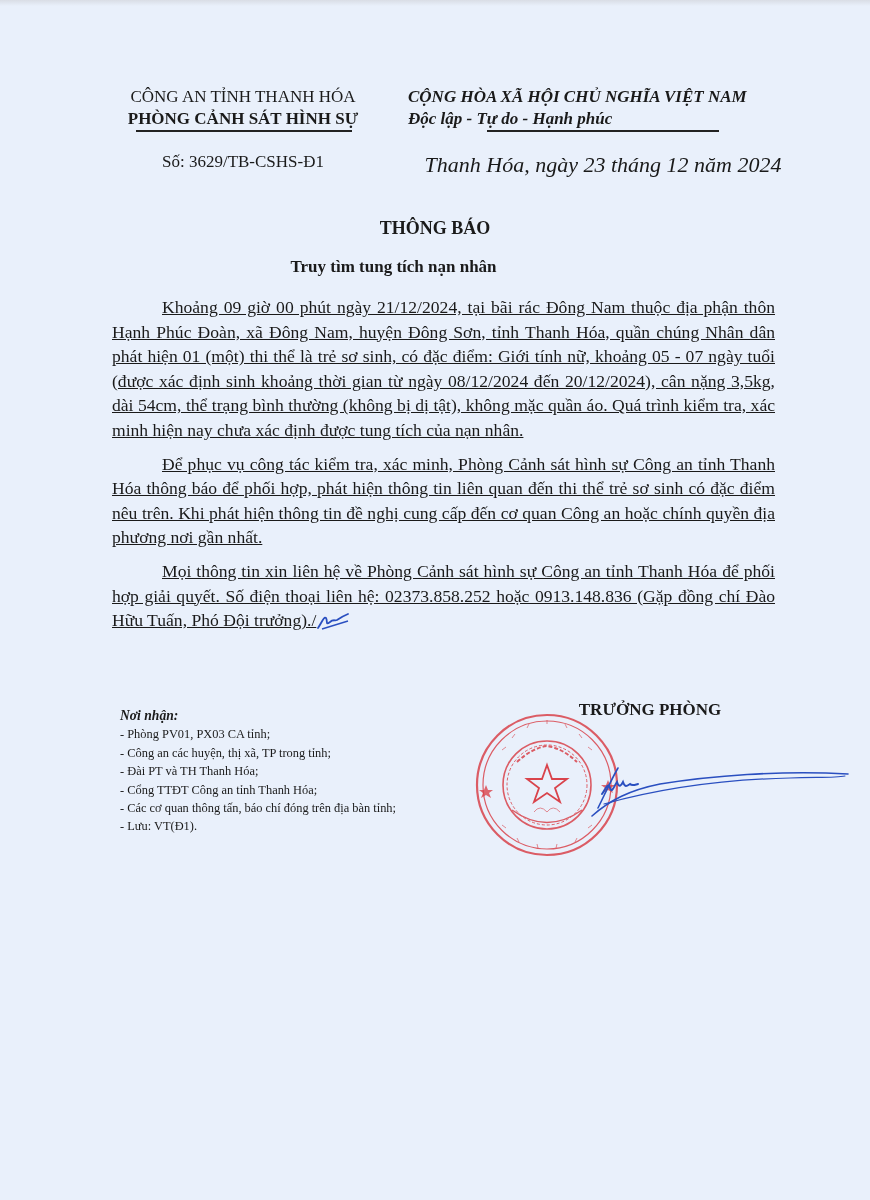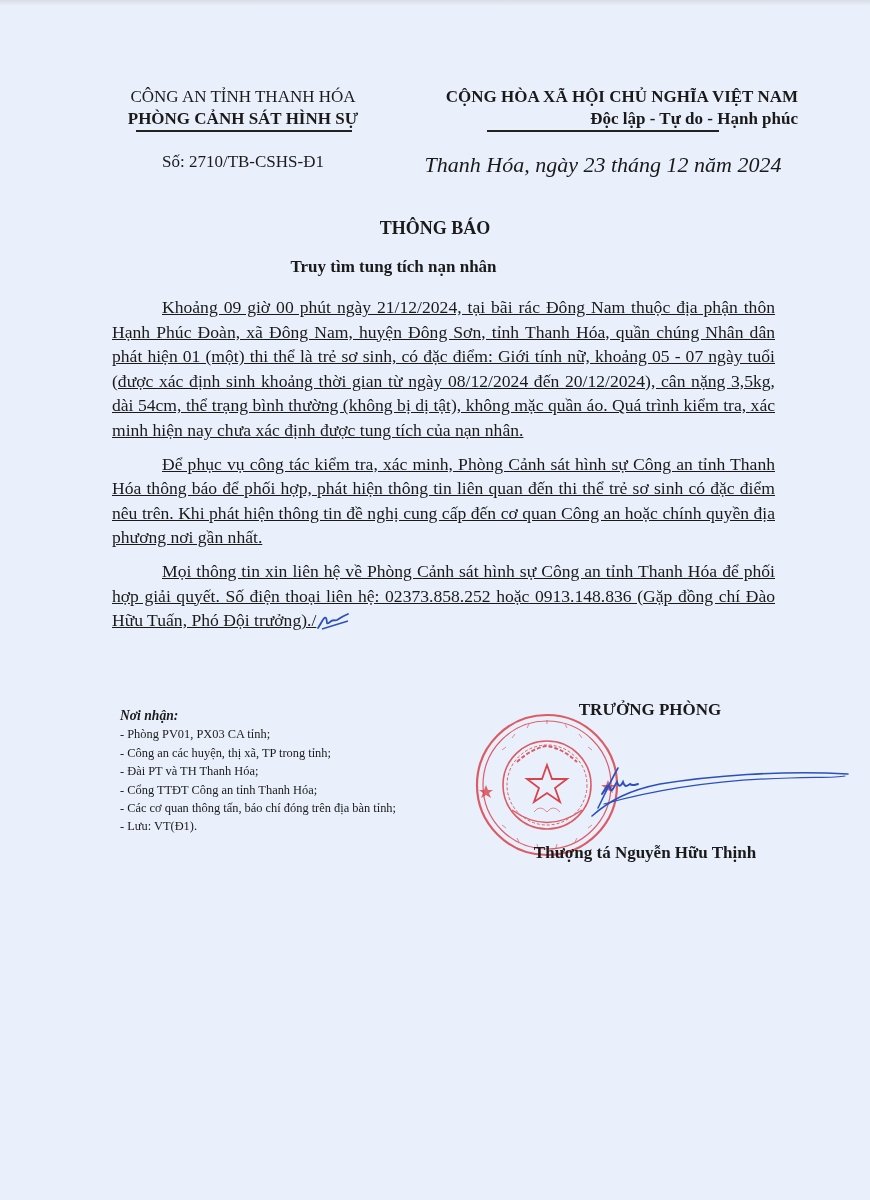--- a/index.html
+++ b/index.html
@@ -7,21 +7,21 @@
     width: 870px; height: 1200px; overflow: hidden;
     background: #e9f0fb;
     font-family: "Liberation Serif", "DejaVu Serif", serif;
     color: #1a1a1a;
     position: relative;
   }
   .page { position: absolute; left: 0; top: 0; width: 870px; height: 1200px; }
   .topfade { position: absolute; left: 0; top: 0; width: 870px; height: 6px; background: linear-gradient(#d9dde5, #e9f0fb); }
 
   .hdr-left { position: absolute; left: 108px; top: 86px; width: 270px; text-align: center; }
-  .hdr-right { position: absolute; left: 408px; top: 86px; width: 390px; text-align: right; }
+  .hdr-right { position: absolute; left: 408px; top: 86px; width: 390px; text-align: left; font-style: italic; }
   .hdr-line1 { font-size: 17px; line-height: 22px; white-space: nowrap; }
   .hdr-line2 { font-size: 17px; line-height: 22px; font-weight: bold; white-space: nowrap; }
   .bold { font-weight: bold; }
   .ul-left { display: block; width: 216px; height: 1.5px; background: #222; margin: 0 auto 0 28px; }
   .ul-right { display: block; width: 232px; height: 1.5px; background: #222; margin: 0 auto; }
   .docno { position: absolute; left: 108px; top: 152px; width: 270px; text-align: center; font-size: 17px; }
   .dateline { position: absolute; left: 408px; top: 152px; width: 390px; text-align: center; font-size: 22px; font-style: italic; }
 
   .title { position: absolute; left: 0; top: 216px; width: 870px; text-align: center; font-size: 18px; font-weight: bold; line-height: 24px; }
   .subtitle { position: absolute; left: 0; top: 255px; width: 787px; text-align: center; font-size: 17px; font-weight: bold; line-height: 24px; }
@@ -49,21 +49,21 @@
     <div class="hdr-line2">PHÒNG CẢNH SÁT HÌNH SỰ</div>
     <span class="ul-left"></span>
   </div>
 
   <div class="hdr-right">
     <div class="hdr-line1 bold">CỘNG HÒA XÃ HỘI CHỦ NGHĨA VIỆT NAM</div>
     <div class="hdr-line2">Độc lập - Tự do - Hạnh phúc</div>
     <span class="ul-right"></span>
   </div>
 
-  <div class="docno">Số: 2710/TB-CSHS-Đ1</div>
+  <div class="docno">Số: 3629/TB-CSHS-Đ1</div>
   <div class="dateline">Thanh Hóa, ngày 23 tháng 12 năm 2024</div>
 
   <div class="title">THÔNG BÁO</div>
   <div class="subtitle">Truy tìm tung tích nạn nhân</div>
 
   <div class="body">
     <p class="para">Khoảng 09 giờ 00 phút ngày 21/12/2024, tại bãi rác Đông Nam thuộc địa phận thôn Hạnh Phúc Đoàn, xã Đông Nam, huyện Đông Sơn, tỉnh Thanh Hóa, quần chúng Nhân dân phát hiện 01 (một) thi thể là trẻ sơ sinh, có đặc điểm: Giới tính nữ, khoảng 05 - 07 ngày tuổi (được xác định sinh khoảng thời gian từ ngày 08/12/2024 đến 20/12/2024), cân nặng 3,5kg, dài 54cm, thể trạng bình thường (không bị dị tật), không mặc quần áo. Quá trình kiểm tra, xác minh hiện nay chưa xác định được tung tích của nạn nhân.</p>
     <p class="para">Để phục vụ công tác kiểm tra, xác minh, Phòng Cảnh sát hình sự Công an tỉnh Thanh Hóa thông báo để phối hợp, phát hiện thông tin liên quan đến thi thể trẻ sơ sinh có đặc điểm nêu trên. Khi phát hiện thông tin đề nghị cung cấp đến cơ quan Công an hoặc chính quyền địa phương nơi gần nhất.</p>
     <p class="para"><span>Mọi thông tin xin liên hệ về Phòng Cảnh sát hình sự Công an tỉnh Thanh Hóa để phối hợp giải quyết. Số điện thoại liên hệ: 02373.858.252 hoặc 0913.148.836 (Gặp đồng chí Đào Hữu Tuấn, Phó Đội trưởng)./</span><svg class="sigmark" viewBox="0 0 34 18">
           <path d="M2 16 C6 10, 8 4, 10 6 C12 9, 9 14, 14 10 C17 7, 19 9, 21 8 C24 6, 27 4, 32 2" stroke="#2a4fc0" stroke-width="1.8" fill="none" stroke-linecap="round"></path>
@@ -104,14 +104,13 @@
 
   <svg class="signature" viewBox="0 0 260 60">
     <g fill="none" stroke="#2a4fc0" stroke-linecap="round">
       <path d="M8 48 C14 36, 22 18, 28 8" stroke-width="1.6"></path>
       <path d="M12 34 C16 28, 18 22, 20 28 C22 34, 24 26, 27 22 C29 28, 31 26, 33 22 C35 28, 37 26, 40 24 C42 26, 44 25, 48 24" stroke-width="2"></path>
       <path d="M2 56 C20 40, 40 30, 70 24 C120 16, 190 10, 258 14" stroke-width="1.6"></path>
       <path d="M14 44 C50 34, 110 20, 200 18 C225 17, 245 18, 255 16" stroke-width="1.2"></path>
     </g>
   </svg>
 
-  <div class="signer-name">Thượng tá Nguyễn Hữu Thịnh</div>
 </div>
 
 </body></html>

